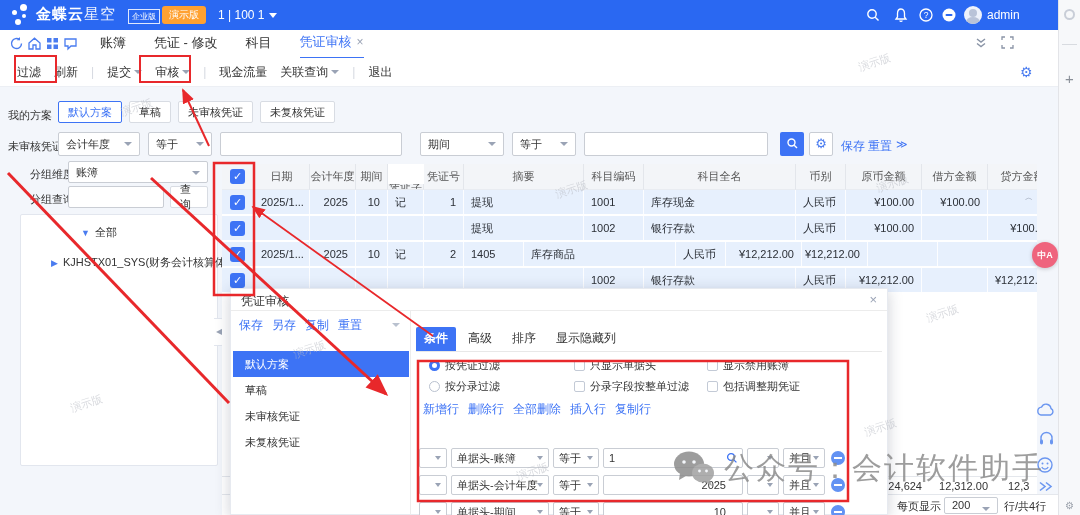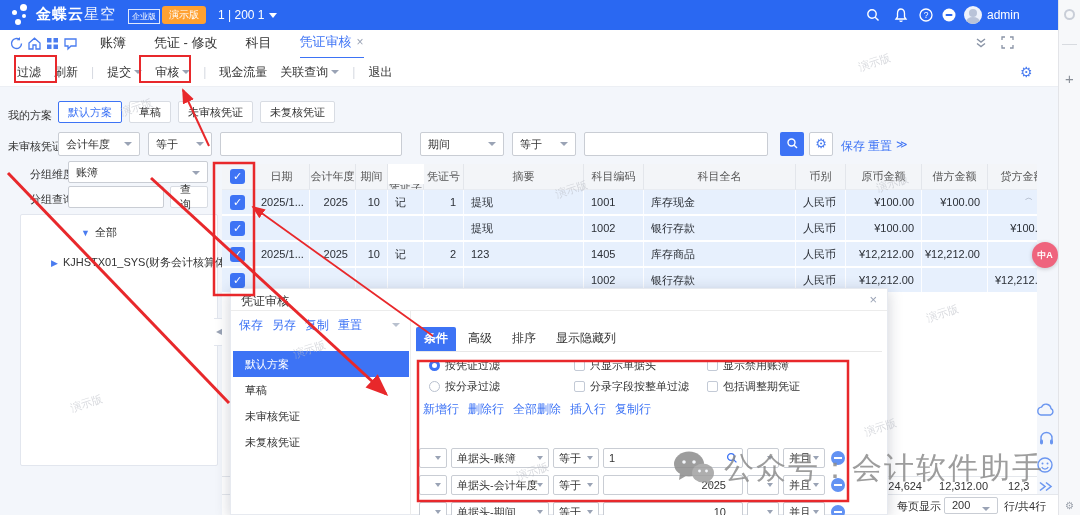--- a/index.html
+++ b/index.html
@@ -130,21 +130,21 @@
       <i style="left:8px;top:0;width:7px;height:7px;"></i>
       <i style="left:0;top:6px;width:5px;height:5px;"></i>
       <i style="left:10px;top:10px;width:4px;height:4px;"></i>
       <i style="left:3px;top:15px;width:6px;height:6px;"></i>
     </div>
     <div class="brand">
       <span>金蝶云</span><span class="lite">星空</span>
     </div>
     <span class="edition">企业版</span>
     <span class="demo-badge">演示版</span>
-    <span class="org"><span>1 | 200 1</span><span class="caret-w"></span></span>
+    <span class="org"><span>1 | 100 1</span><span class="caret-w"></span></span>
     <svg class="tb-ic" style="left:865px;" viewBox="0 0 16 16">
         <circle cx="7" cy="7" r="4.2" fill="none" stroke="#fff" stroke-width="1.4"></circle>
         <line x1="10.2" y1="10.2" x2="13.5" y2="13.5" stroke="#fff" stroke-width="1.4"></line>
       </svg>
     <svg class="tb-ic" style="left:893px;" viewBox="0 0 16 16">
         <path d="M8 2 C5.5 2 4.5 4 4.5 6.5 L4.5 10 L3 12 L13 12 L11.5 10 L11.5 6.5 C11.5 4 10.5 2 8 2 Z" fill="none" stroke="#fff" stroke-width="1.3"></path>
         <path d="M6.7 13.5 a1.4 1.4 0 0 0 2.6 0" fill="none" stroke="#fff" stroke-width="1.2"></path>
       </svg>
     <svg class="tb-ic" style="left:918px;" viewBox="0 0 16 16">
         <circle cx="8" cy="8" r="6" fill="none" stroke="#fff" stroke-width="1.3"></circle>
@@ -304,21 +304,20 @@
         </div>
         <div class="trow">
           <div class="tcell cb" style="width: 32px;">
             <div class="cbx">✓</div>
           </div>
           <div class="tcell" style="width: 56px;">2025/1...</div>
           <div class="tcell r" style="width: 46px;">2025</div>
           <div class="tcell r" style="width: 32px;">10</div>
           <div class="tcell" style="width: 36px;">记</div>
           <div class="tcell r" style="width: 40px;">2</div>
-          <div class="tcell" style="width: 120px;">123</div>
           <div class="tcell" style="width: 60px;">1405</div>
           <div class="tcell" style="width: 152px;">库存商品</div>
           <div class="tcell" style="width: 50px;">人民币</div>
           <div class="tcell r" style="width: 76px;">¥12,212.00</div>
           <div class="tcell r" style="width: 66px;">¥12,212.00</div>
           <div class="tcell r" style="width: 70px;"></div>
         </div>
         <div class="trow">
           <div class="tcell cb" style="width: 32px;">
             <div class="cbx">✓</div>

